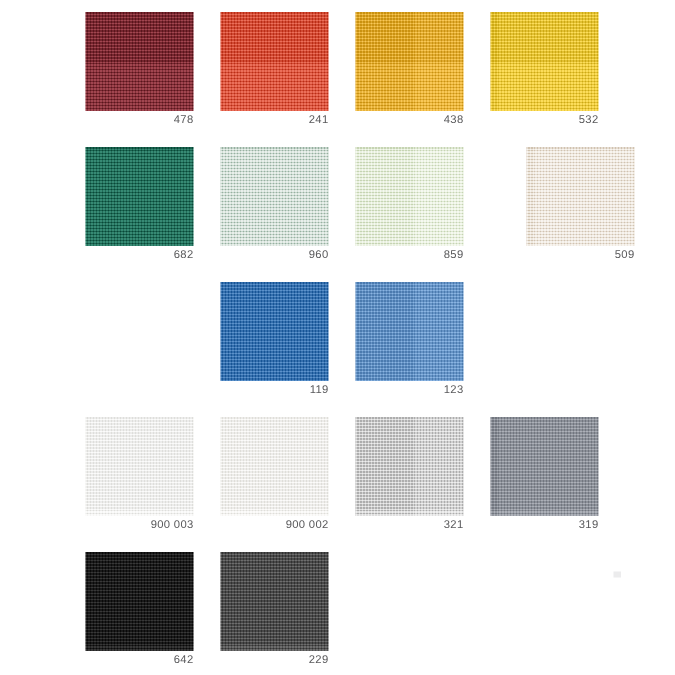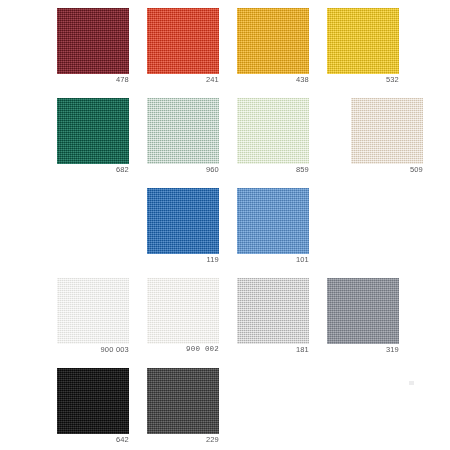--- a/index.html
+++ b/index.html
@@ -131,41 +131,41 @@
       <div class="cell" style="left: 147px;">
         <div class="swatch" style="background: rgb(27, 103, 183);">
           <div class="weave"></div>
         </div>
         <div class="label">119</div>
       </div>
       <div class="cell" style="left: 237px;">
         <div class="swatch" style="background: rgb(91, 150, 214);">
           <div class="weave"></div>
         </div>
-        <div class="label">101</div>
+        <div class="label">123</div>
       </div>
     </div>
     <div class="row" style="top: 274px;">
       <div class="cell" style="left: 57px;">
         <div class="swatch" style="background: rgb(241, 241, 238);">
           <div class="weave light"></div>
         </div>
         <div class="label">900 003</div>
       </div>
-      <div class="cell" style="left: 147px; font-family: Liberation Mono, monospace;">
+      <div class="cell" style="left: 147px;">
         <div class="swatch" style="background: rgb(242, 241, 236);">
           <div class="weave light"></div>
         </div>
         <div class="label">900 002</div>
       </div>
       <div class="cell" style="left: 237px;">
         <div class="swatch" style="background: rgb(188, 188, 188);">
           <div class="weave light"></div>
         </div>
-        <div class="label">181</div>
+        <div class="label">321</div>
       </div>
       <div class="cell" style="left: 327px; text-decoration: underline;">
         <div class="swatch" style="background: rgb(139, 144, 155);">
           <div class="weave"></div>
         </div>
         <div class="label">319</div>
       </div>
     </div>
     <div class="row" style="top: 364px;">
       <div class="cell" style="left: 57px;">

